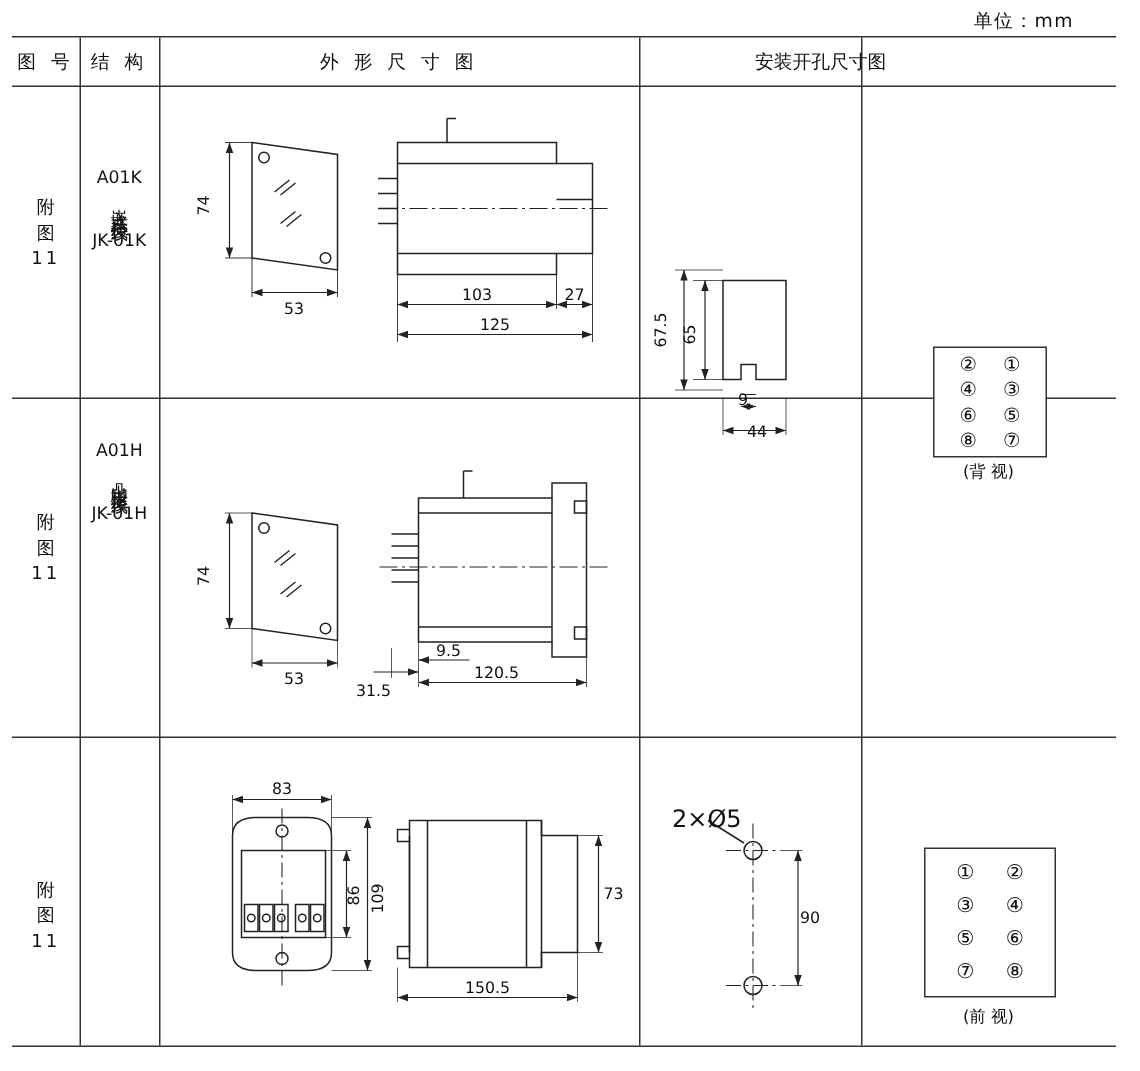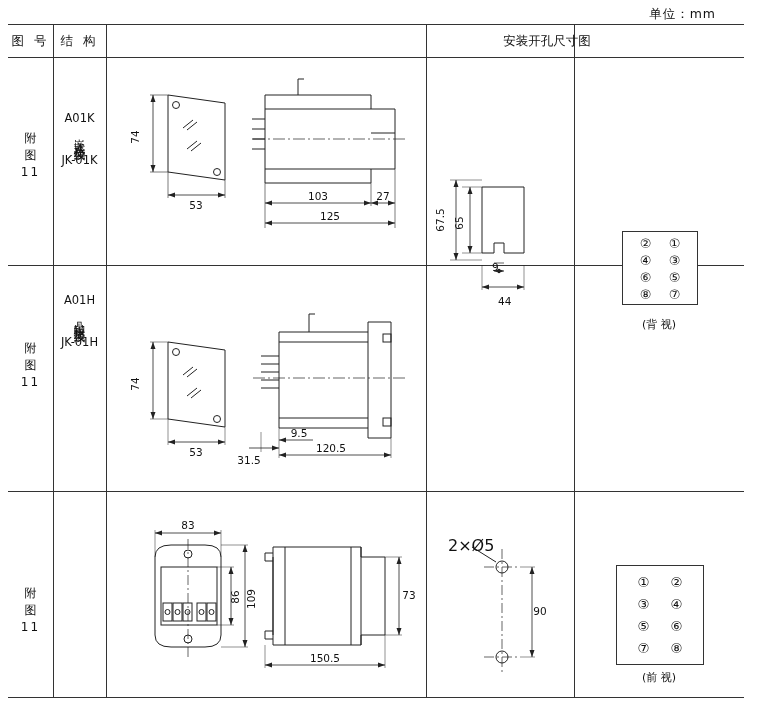--- a/index.html
+++ b/index.html
@@ -59,20 +59,21 @@
   <div class="hline" style="top:240px;"></div>
   <div class="hline" style="top:466px;"></div>
 
   <div class="vline" style="left:45px;"></div>
   <div class="vline" style="left:98px;"></div>
   <div class="vline" style="left:418px;"></div>
   <div class="vline" style="left:566px;"></div>
 
   <div class="cellhdr" style="left:0;width:45px;">图 号</div>
   <div class="cellhdr" style="left:45px;width:53px;">结 构</div>
+  <div class="cellhdr" style="left:98px;width:320px;">外 形 尺 寸 图</div>
   <div class="cellhdr" style="left:418px;width:148px;letter-spacing:0;padding-left:47px;">安装开孔尺寸图</div>
 
   <div class="col-label" style="top:105px;">
     <div>附</div>
     <div>图</div>
     <div style="letter-spacing:2px;">11</div>
   </div>
   <div class="col-struct" style="top:85px;">
     <div>A01K</div>
     <div style="margin-top:4px;">
@@ -159,21 +160,21 @@
       <line x1="62" y1="88" x2="72" y2="88" stroke-width="0.7"></line>
 
       <line x1="50" y1="100" x2="92" y2="100" stroke-width="0.8"></line>
     </g>
     <g font-size="10.5" fill="#111" font-family="DejaVu Sans">
       <text x="12" y="45" transform="rotate(-90 12,45)" text-anchor="middle">67.5</text>
       <text x="31" y="48" transform="rotate(-90 31,48)" text-anchor="middle">65</text>
     </g>
   </svg>
   <div style="position:absolute;left:484px;top:236px;font-size:10.5px;">9</div>
-  <div style="position:absolute;left:490px;top:270px;font-size:10.5px;">44</div>
+  <div style="position:absolute;left:490px;top:257px;font-size:10.5px;">44</div>
   <svg style="position:absolute;left:424px;top:240px;" width="140" height="30" viewBox="0 0 140 30">
     <g stroke="#222" fill="none" stroke-width="0.8">
       <line x1="50" y1="22" x2="92" y2="22"></line>
       <polygon points="50,22 57,19.5 57,24.5" fill="#222" stroke="none"></polygon>
       <polygon points="92,22 85,19.5 85,24.5" fill="#222" stroke="none"></polygon>
       <line x1="50" y1="0" x2="50" y2="25" stroke-width="0.5"></line>
       <line x1="92" y1="0" x2="92" y2="25" stroke-width="0.5"></line>
       <line x1="62" y1="6" x2="72" y2="6"></line>
       <polygon points="62,6 68,3.8 68,8.2" fill="#222" stroke="none"></polygon>
       <polygon points="72,6 66,3.8 66,8.2" fill="#222" stroke="none"></polygon>
@@ -185,21 +186,21 @@
       <span>②</span>
       <span>①</span>
       <span>④</span>
       <span>③</span>
       <span>⑥</span>
       <span>⑤</span>
       <span>⑧</span>
       <span>⑦</span>
     </div>
   </div>
-  <div class="term-cap" style="left:611px;top:292px;">(背 视)</div>
+  <div class="term-cap" style="left:611px;top:282px;">(背 视)</div>
 
   <div class="col-label" style="top:315px;">
     <div>附</div>
     <div>图</div>
     <div style="letter-spacing:2px;">11</div>
   </div>
   <div class="col-struct" style="top:267px;">
     <div>A01H</div>
     <div style="margin-top:4px;">
       <span class="vert">凸出板后接线</span>

